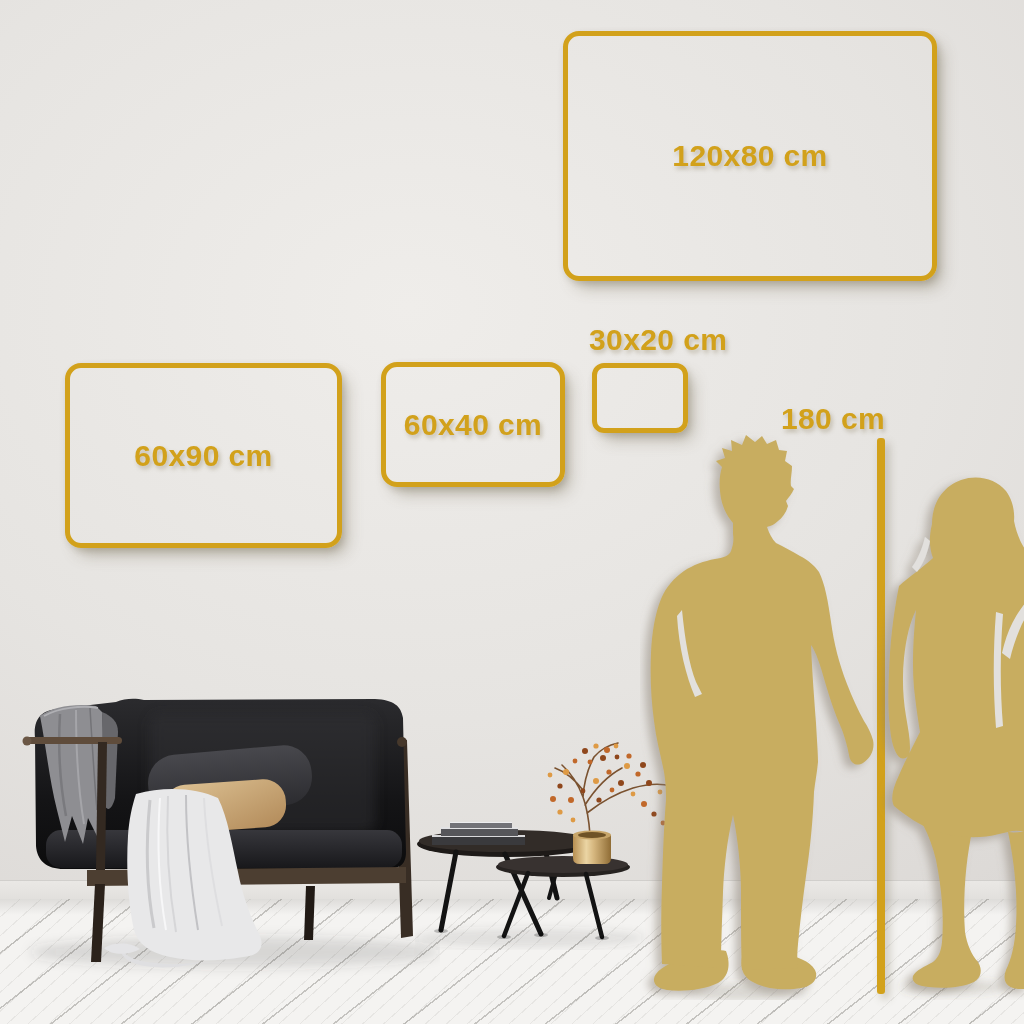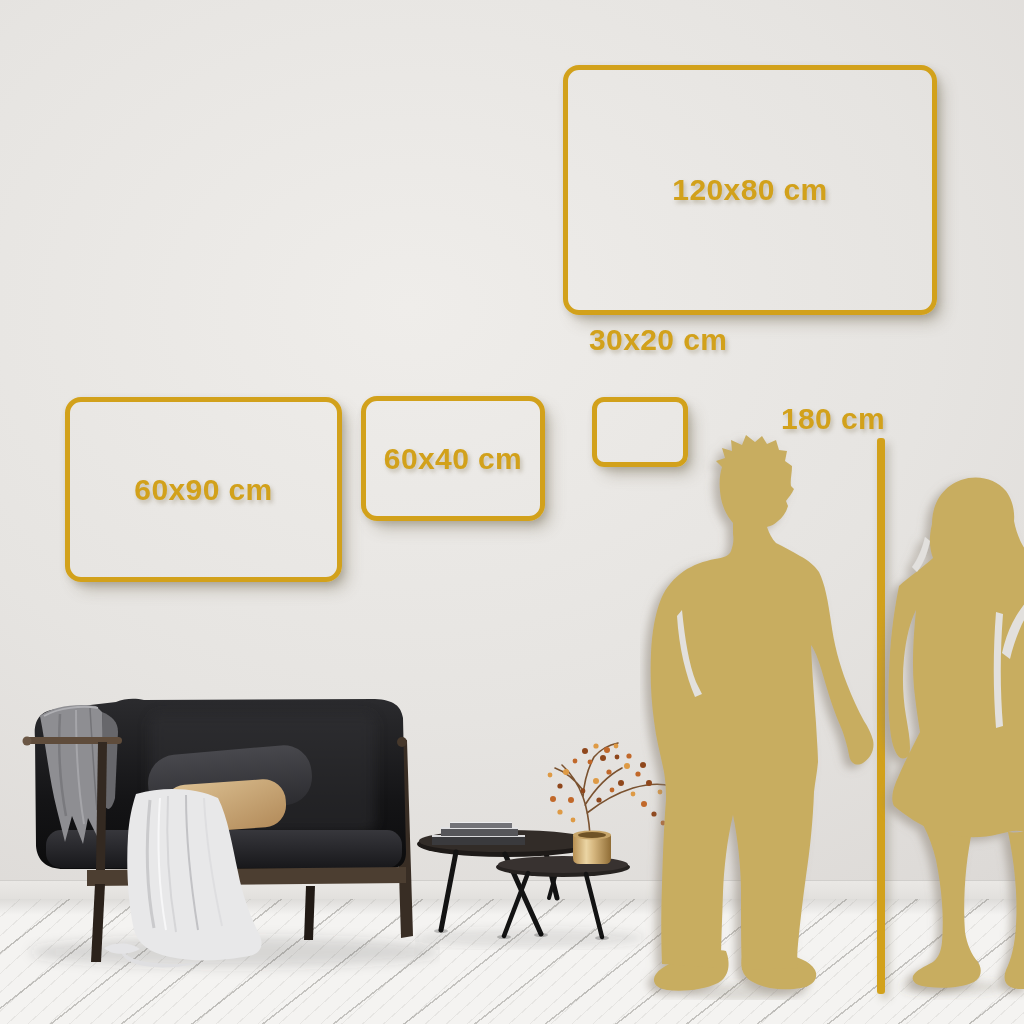--- a/index.html
+++ b/index.html
@@ -10,25 +10,25 @@
     background:linear-gradient(180deg,#EAE8E5,#E2E0DD);
     border-top:1px solid rgba(195,193,189,.55);border-bottom:1px solid #C2C0BC;}
   .floor{position:absolute;left:0;top:899px;width:1024px;height:125px;
     background:
       linear-gradient(180deg, rgba(118,115,110,.18) 0, rgba(118,115,110,0) 16px),
       repeating-linear-gradient(142deg, rgba(138,136,131,0) 0 42px, rgba(138,136,131,.45) 42px 43.5px),
       repeating-linear-gradient(138deg, rgba(160,158,153,0) 0 13px, rgba(160,158,153,.16) 13px 14px),
       var(--floor,#F4F3F1);}
   .frame{position:absolute;border:5px solid var(--gold,#D2A11B);border-radius:16px;
     display:flex;align-items:center;justify-content:center;
-    box-shadow:8px 10px 16px -4px rgba(110,100,75,.42), 2px 3px 6px rgba(110,100,75,.22);margin-top:34px;}
+    box-shadow:8px 10px 16px -4px rgba(110,100,75,.42), 2px 3px 6px rgba(110,100,75,.22);}
   .f1{left:80px;top:36px;width:452px;height:301px;}
   .f2{left:563px;top:31px;width:364px;height:240px;}
   .f3{left:65px;top:363px;width:267px;height:175px;}
-  .f4{left:361px;top:362px;width:174px;height:115px;}
+  .f4{left:381px;top:362px;width:174px;height:115px;}
   .f5{left:592px;top:363px;width:86px;height:60px;border-radius:12px;}
   .size-label{font-weight:700;font-size:30px;letter-spacing:.4px;color:var(--gold,#D2A11B);
     white-space:nowrap;text-shadow:2px 3px 4px rgba(120,105,70,.35);}
   .l5{position:absolute;left:589px;top:325px;width:150px;height:30px;line-height:30px;}
   .height-label{position:absolute;left:776px;top:404px;width:114px;height:30px;line-height:30px;text-align:center;}
   .height-line{position:absolute;left:877px;top:438px;width:8px;height:556px;border-radius:3px;
     background:var(--gold,#D2A11B);box-shadow:4px 5px 8px rgba(110,100,75,.32);}
   .scene-svg{position:absolute;}
   .sil{fill:var(--silhouette_gold,#C8AD61);}
   .wallfill{fill:#E2E0DD;}

